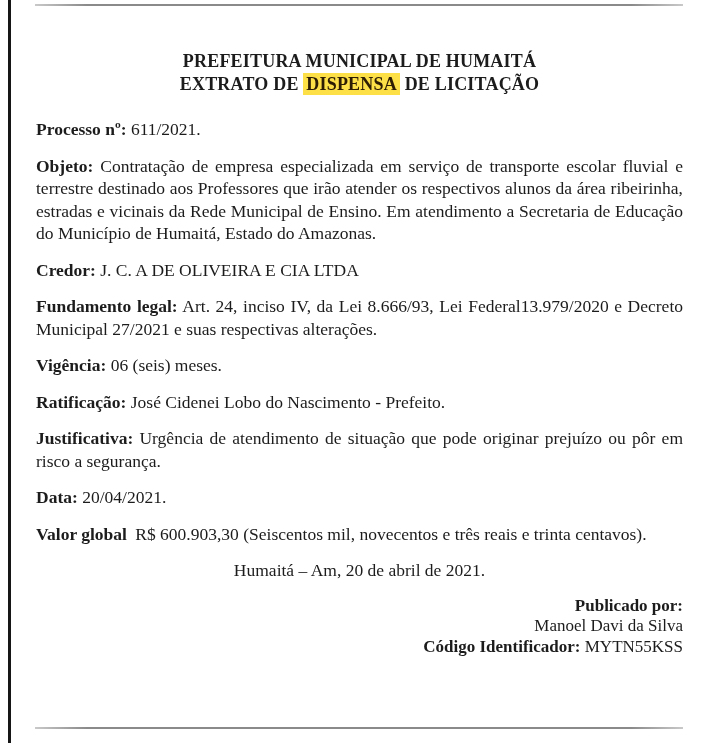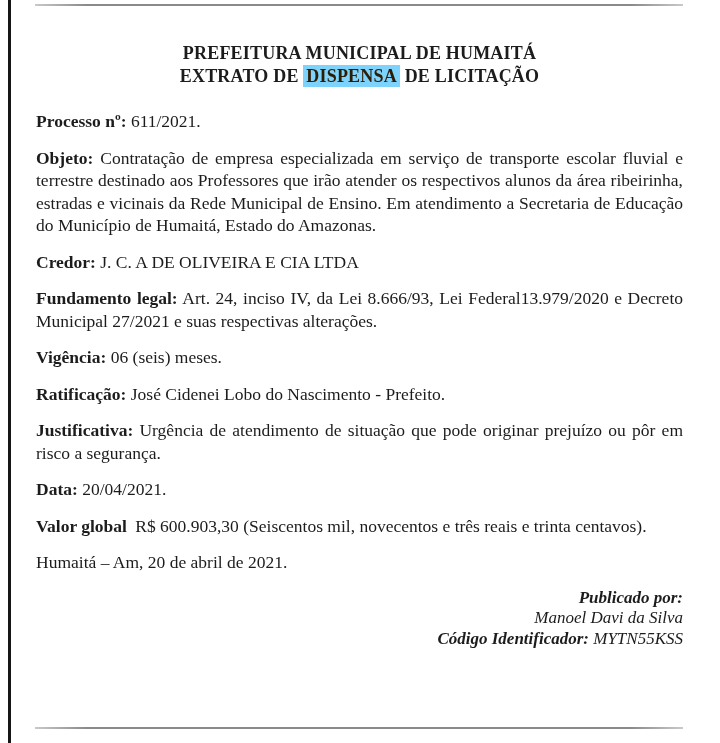--- a/index.html
+++ b/index.html
@@ -29,21 +29,21 @@
     left: 35px;
     width: 648px;
     height: 2px;
     background: linear-gradient(to right, #c9c9c9, #8a8a8a 8%, #8a8a8a 92%, #c9c9c9);
   }
   .rule-top { top: 4px; }
   .rule-bottom { top: 727px; }
   .content {
     position: absolute;
     left: 36px;
-    top: 8px;
+    top: 16px;
     width: 647px;
     padding-top: 34px;
   }
   .title {
     margin: 0 0 22px 0;
     text-align: center;
     font-size: 18px;
     line-height: 23px;
     font-weight: bold;
     letter-spacing: 0.2px;
@@ -52,43 +52,42 @@
     padding: 1px 3px;
     color: #2e1d05;
   }
   p.field {
     margin: 8px 0 14px 0;
     font-size: 17.5px;
     line-height: 22.5px;
     text-align: justify;
   }
   p.closing {
-    text-align: left;
+    text-align: center;
   }
   .label { font-weight: bold; }
   .valor-gap { display: inline-block; width: 4px; }
   .footer {
     margin-top: 0;
     text-align: right;
     font-size: 17px;
     line-height: 20.5px;
-    font-style: italic;
   }
   .footer-line.bold, .footer b { font-weight: bold; }
 </style>
 </head>
 <body>
 
 <div class="page">
   <div class="left-border"></div>
   <div class="rule rule-top"></div>
 
   <div class="content">
 
-    <h1 class="title"><span>PREFEITURA MUNICIPAL DE HUMAITÁ</span><br><span><span>EXTRATO DE</span> <span class="hl" style="background-color: #7dd3fc;">DISPENSA</span> <span>DE LICITAÇÃO</span></span></h1>
+    <h1 class="title"><span>PREFEITURA MUNICIPAL DE HUMAITÁ</span><br><span><span>EXTRATO DE</span> <span class="hl" style="background-color: #fde047;">DISPENSA</span> <span>DE LICITAÇÃO</span></span></h1>
 
     <p class="field"><span class="label">Processo nº:</span> <span>611/2021.</span></p>
 
     <p class="field"><span class="label">Objeto:</span> <span>Contratação de empresa especializada em serviço de transporte escolar fluvial e terrestre destinado aos Professores que irão atender os respectivos alunos da área ribeirinha, estradas e vicinais da Rede Municipal de Ensino. Em atendimento a Secretaria de Educação do Município de Humaitá, Estado do Amazonas.</span></p>
 
     <p class="field"><span class="label">Credor:</span> <span>J. C. A DE OLIVEIRA E CIA LTDA</span></p>
 
 
     <p class="field"><span class="label">Fundamento legal:</span> <span>Art. 24, inciso IV, da Lei 8.666/93, Lei Federal13.979/2020 e Decreto Municipal 27/2021 e suas respectivas alterações.</span></p>
 

